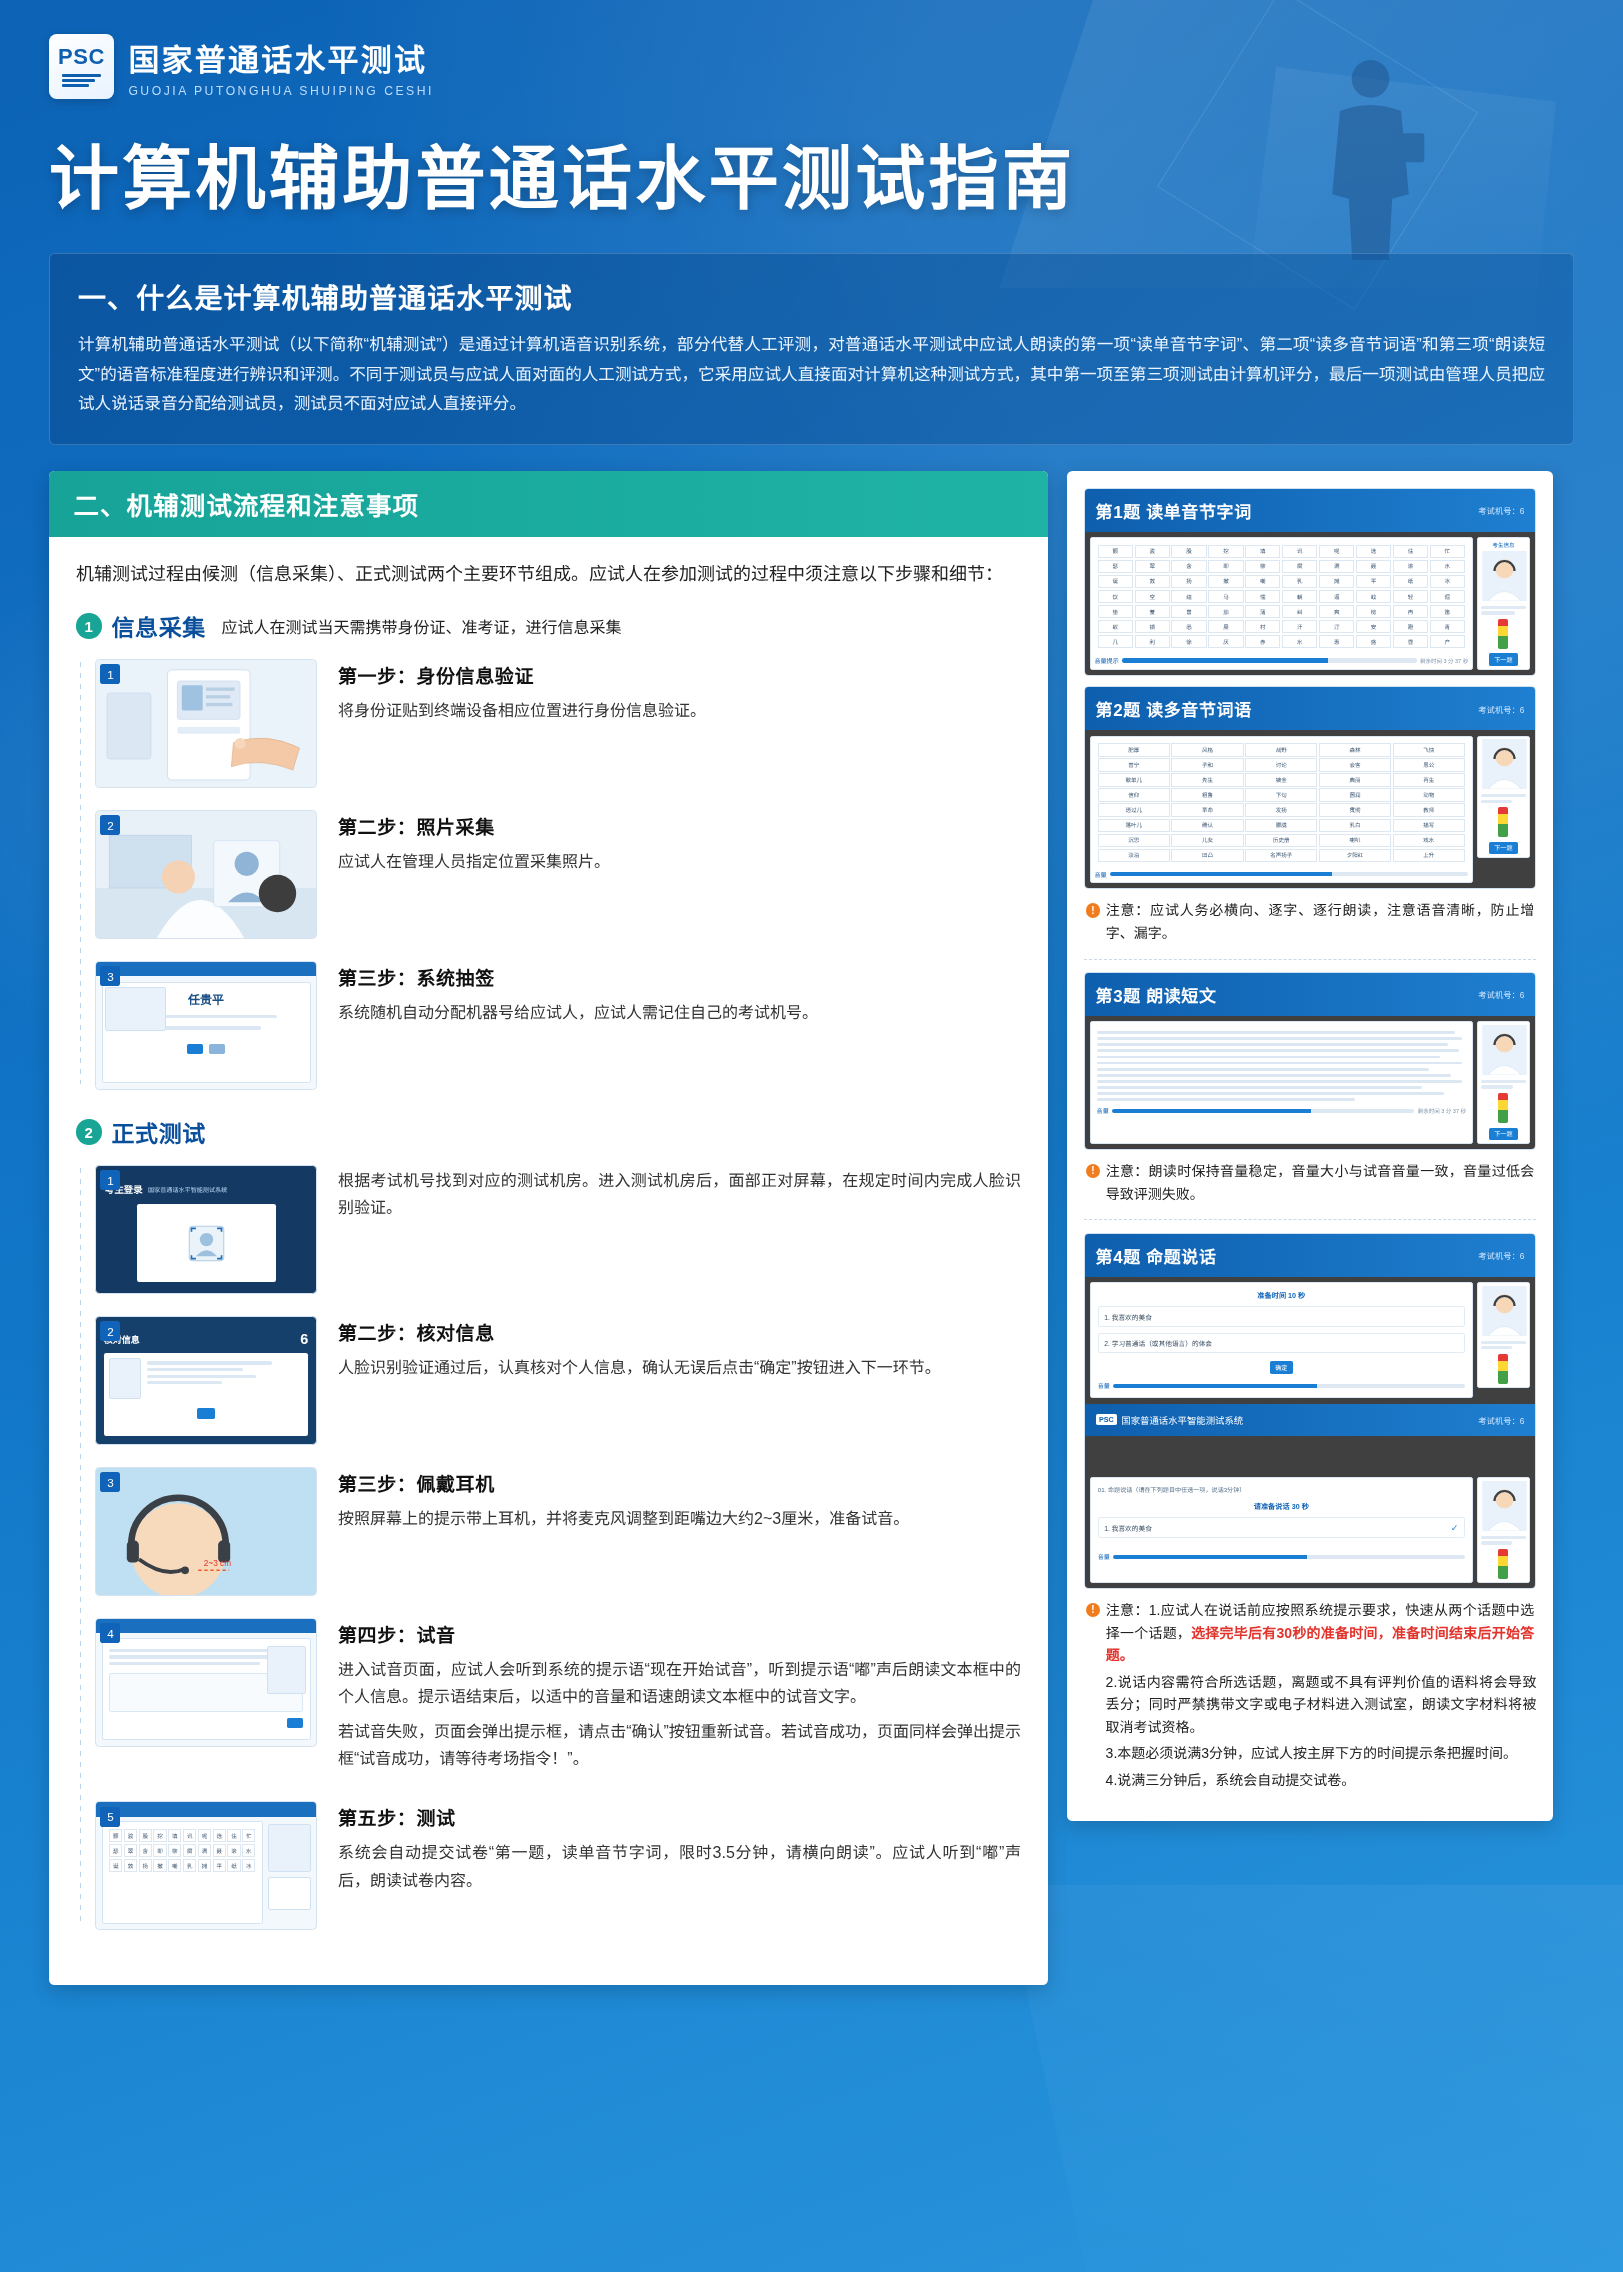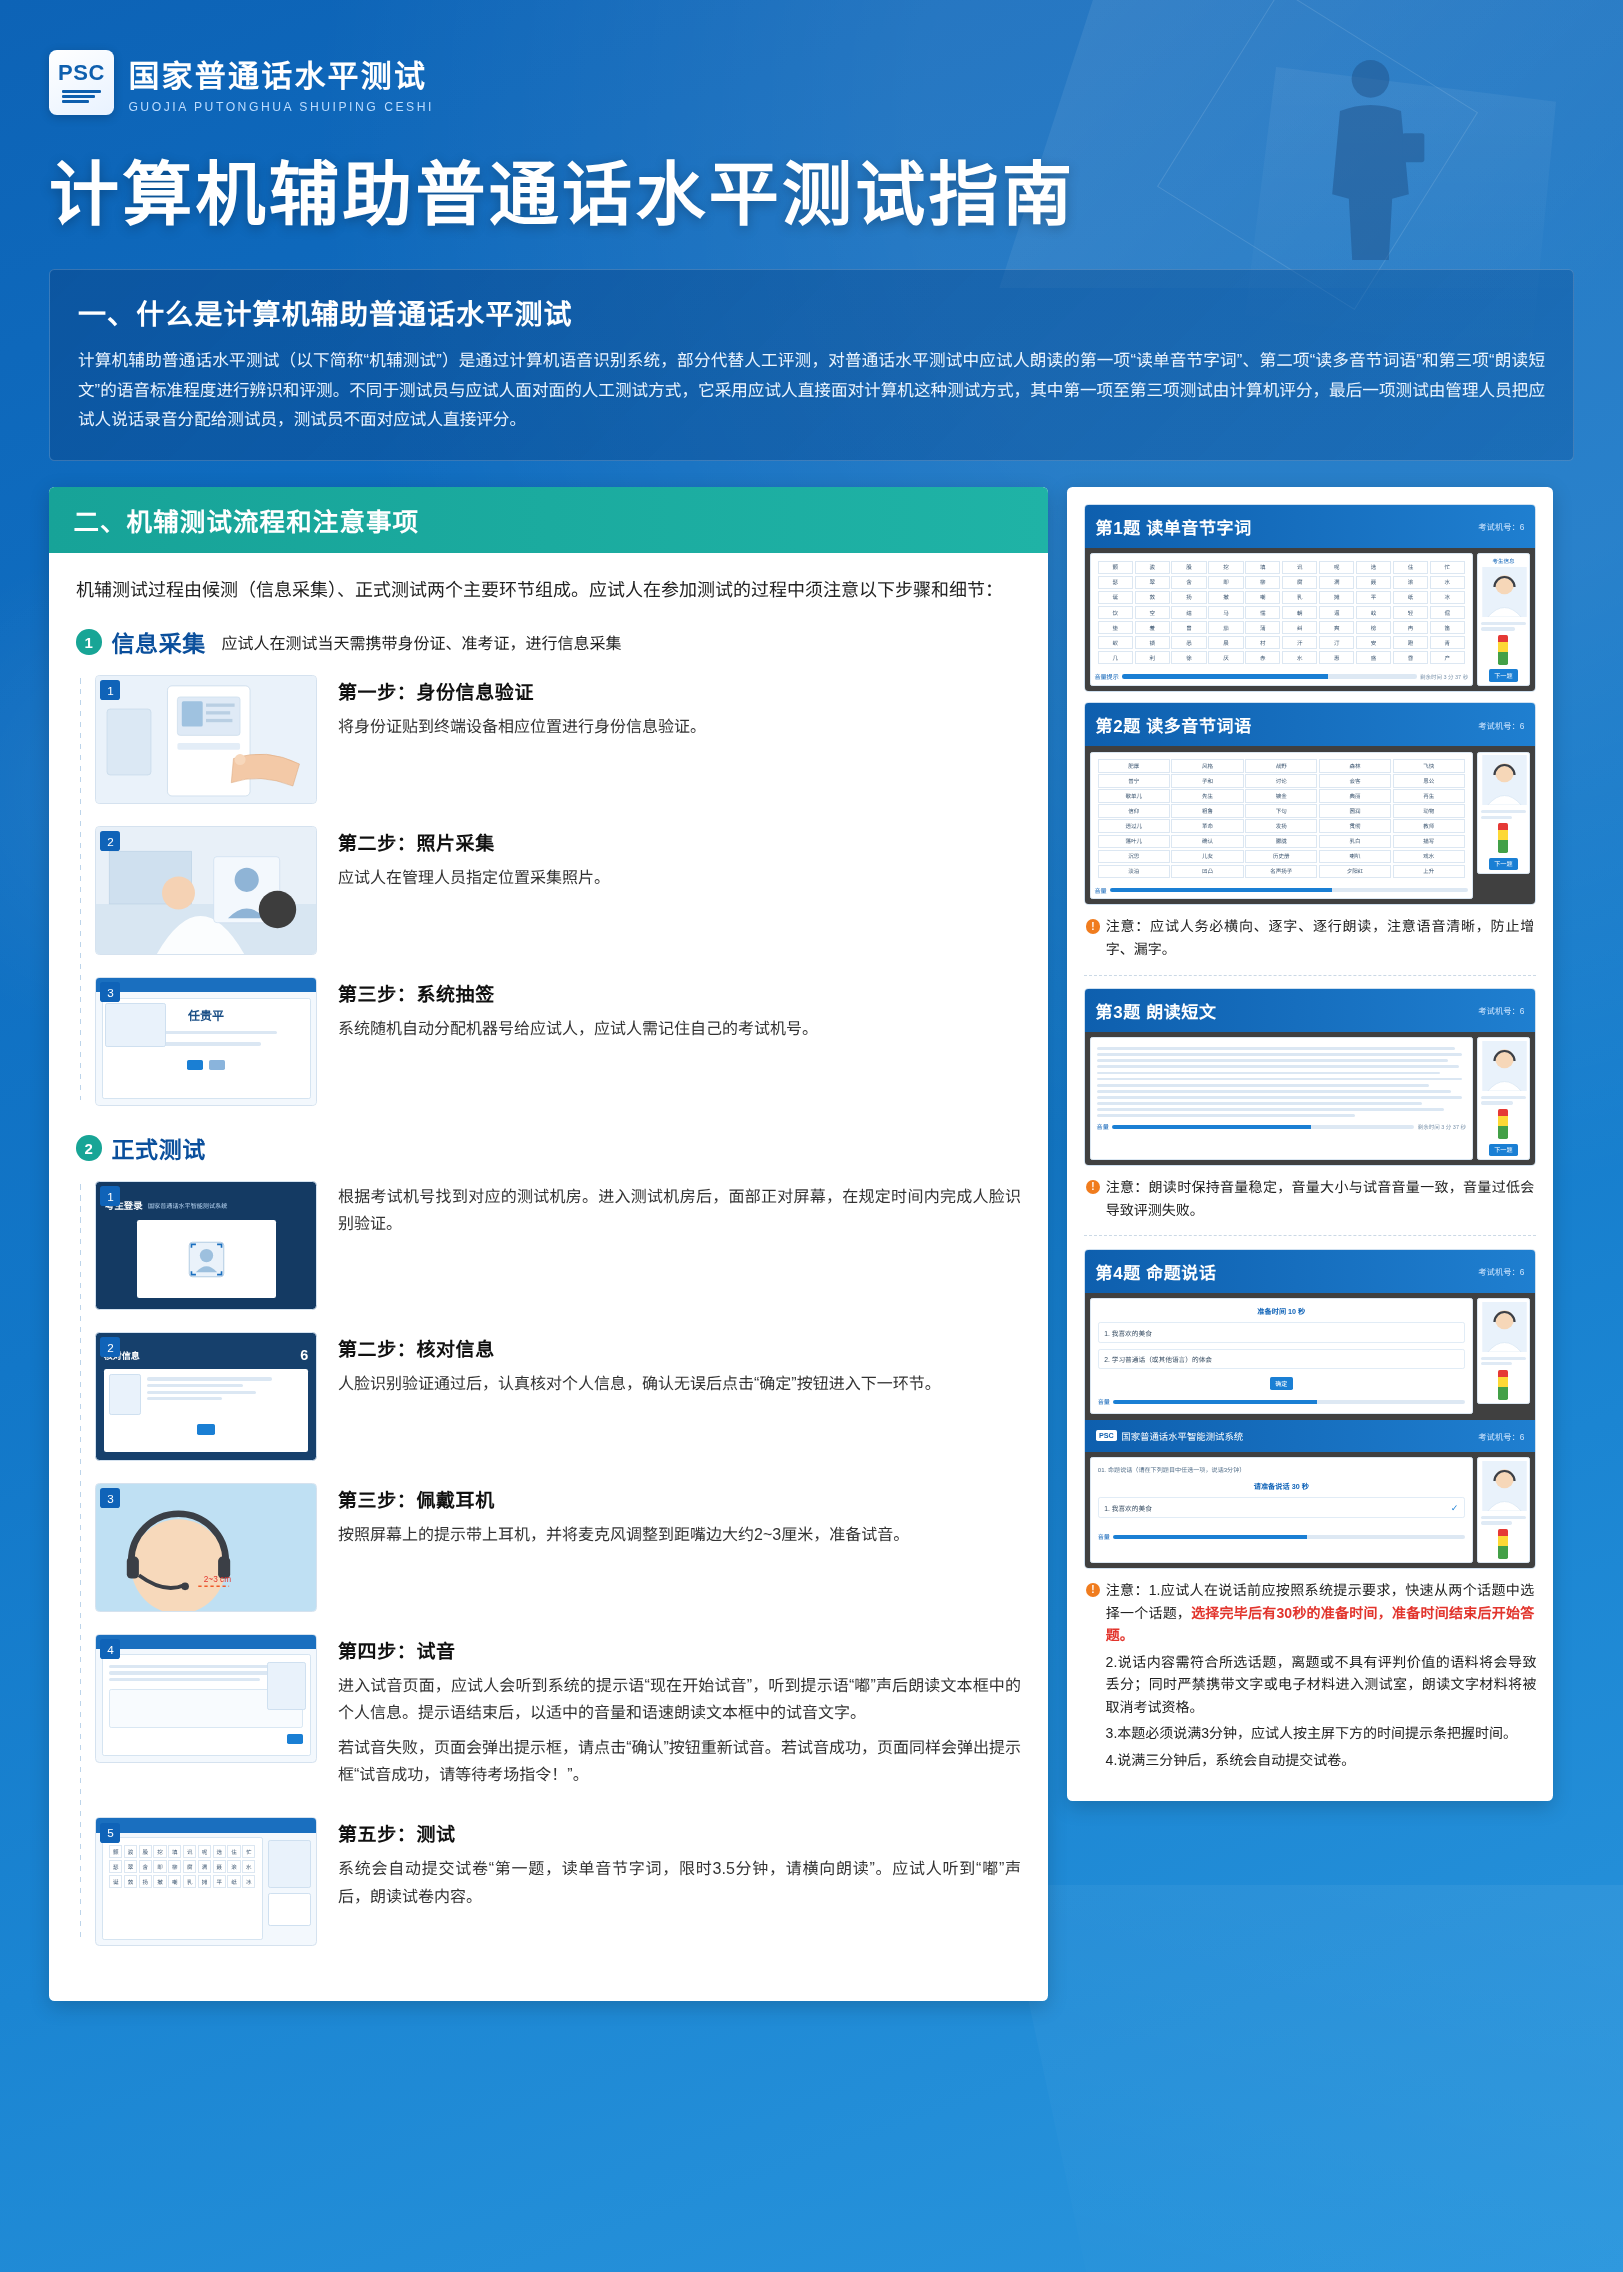--- a/index.html
+++ b/index.html
@@ -12,21 +12,21 @@
     -webkit-font-smoothing: antialiased;
   }
   .poster {
     width: 1623px;
     min-height: 2273px;
     background:
       radial-gradient(circle at 85% 6%, rgba(255,255,255,0.10) 0 18%, rgba(255,255,255,0) 42%),
       linear-gradient(160deg, #0d63b6 0%, #0f6dc0 25%, #1277c8 48%, #1b85d2 70%, #2a96dd 100%);
     position: relative;
     overflow: hidden;
-    padding: 16px 0 39px 0;
+    padding: 0 0 39px 0;
   }
   
   .bg-deco { position:absolute; pointer-events:none; }
   .d1 { top:-67px; right:-44px; width:610px; height:355px;
         background:linear-gradient(120deg, rgba(255,255,255,0.08), rgba(255,255,255,0));
         transform: skewX(-18deg); }
   .d2 { top:33px; right:189px; width:233px; height:233px; border:1.7px solid rgba(255,255,255,0.12);
         transform: rotate(32deg); }
   .d3 { top:544px; left:-122px; width:499px; height:499px; border-radius:50%;
         background:radial-gradient(circle, rgba(255,255,255,0.07), rgba(255,255,255,0) 70%); }
@@ -702,21 +702,21 @@
           </div>
 
           <div class="qhead" style="background:linear-gradient(90deg,#0e5fae,#1f7fd0);">
             <span style="display:flex;align-items:center;gap:4.4px;">
               <span style="background:#fff;color:#0e5fae;font-size:7.2px;font-weight:bold;padding:1.1px 3.3px;border-radius:1.7px;">PSC</span>
               <span style="font-size:9.4px;">国家普通话水平智能测试系统</span>
             </span>
             <span class="qm">考试机号：6</span>
           </div>
           <div class="qbody">
-            <div style="display:flex;gap:4.4px;">
+            <div style="display:flex;gap:4.4px;margin-top:36px;">
               <div style="flex:1;background:#fff;border:0.6px solid #dbe7f2;border-radius:2.2px;padding:6.7px;">
                 <div style="font-size:6.1px;color:#55708a;">01. 命题说话（请在下列题目中任选一项，说话3分钟）</div>
                 <div style="text-align:center;font-size:7.2px;color:#0f63b8;font-weight:bold;margin-top:6.7px;">请准备说话 30 秒</div>
                 <div style="margin-top:6.7px;border:0.6px solid #e1ecf6;border-radius:2.2px;padding:4.4px 5.5px;font-size:6.7px;color:#33495f;display:flex;justify-content:space-between;align-items:center;">
                   <span>1. 我喜欢的美食</span>
                   <span style="color:#1a7fd4;font-size:9px;">✓</span>
                 </div>
                 <div style="display:flex;align-items:center;gap:3.3px;margin-top:14.4px;">
                   <span style="font-size:6.1px;color:#0f63b8;">音量</span>
                   <div style="flex:1;height:4.4px;border-radius:2.2px;background:linear-gradient(90deg,#1a7fd4 55%,#dde8f3 55%);"></div>

